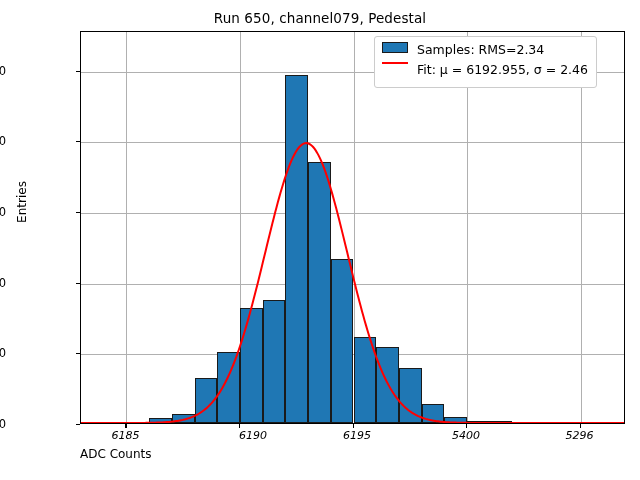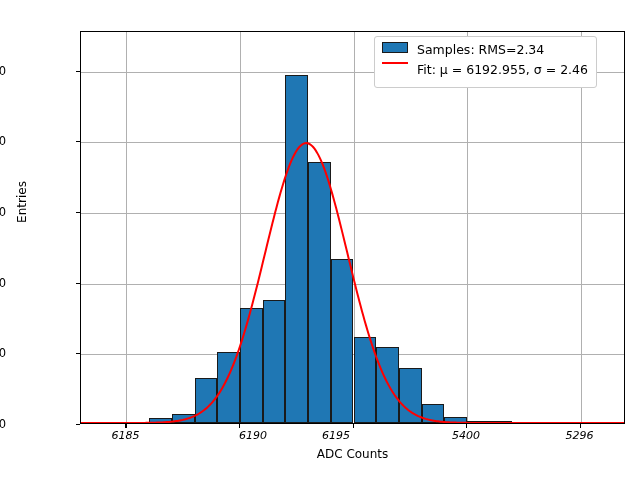--- a/index.html
+++ b/index.html
@@ -100,21 +100,21 @@
     top: 424px;
     width: 1.1px;
     height: 4px;
     background: #000000;
   }
   #xlabel {
     position: absolute;
     left: 80px;
     width: 545px;
     top: 447px;
-    text-align: center;
+    text-align: left;
     font-size: 12px;
     color: #000000;
   }
   #ylabel {
     position: absolute;
     left: -88px;
     top: 195px;
     width: 220px;
     text-align: center;
     font-size: 12px;
@@ -159,20 +159,21 @@
   }
   .legend-row-fit {
     justify-content: flex-end;
   }
 </style>
 </head>
 <body>
 
 <div id="figure">
 
+  <div id="chart-title">Run 650, channel079, Pedestal</div>
 
   <div id="ylabel">Entries</div>
   <div id="xlabel">ADC Counts</div>
 
   <div id="y-ticks">
       <div class="tick-label-y" style="top: 424px;">0</div>
       <div class="tick-mark-y" style="top: 424px;"></div>
       <div class="tick-label-y" style="top: 353.317px;">500</div>
       <div class="tick-mark-y" style="top: 353.317px;"></div>
       <div class="tick-label-y" style="top: 282.633px;">1000</div>
@@ -182,21 +183,21 @@
       <div class="tick-label-y" style="top: 141.266px;">2000</div>
       <div class="tick-mark-y" style="top: 141.266px;"></div>
       <div class="tick-label-y" style="top: 70.5827px;">2500</div>
       <div class="tick-mark-y" style="top: 70.5827px;"></div>
     </div>
   <div id="x-ticks">
       <div class="tick-label-x" style="left: 125.417px;">6185</div>
       <div class="tick-mark-x" style="left: 125.417px;"></div>
       <div class="tick-label-x" style="left: 253px;">6190</div>
       <div class="tick-mark-x" style="left: 238.958px;"></div>
-      <div class="tick-label-x" style="left: 336px;">6195</div>
+      <div class="tick-label-x" style="left: 357px;">6195</div>
       <div class="tick-mark-x" style="left: 352.5px;"></div>
       <div class="tick-label-x" style="left: 466.042px;">5400</div>
       <div class="tick-mark-x" style="left: 466.042px;"></div>
       <div class="tick-label-x" style="left: 579.583px;">5296</div>
       <div class="tick-mark-x" style="left: 579.583px;"></div>
     </div>
 
   <div id="plot-area">
     <div id="grid-layer">
         <div class="gridline-h" style="top: 322.317px;"></div>

